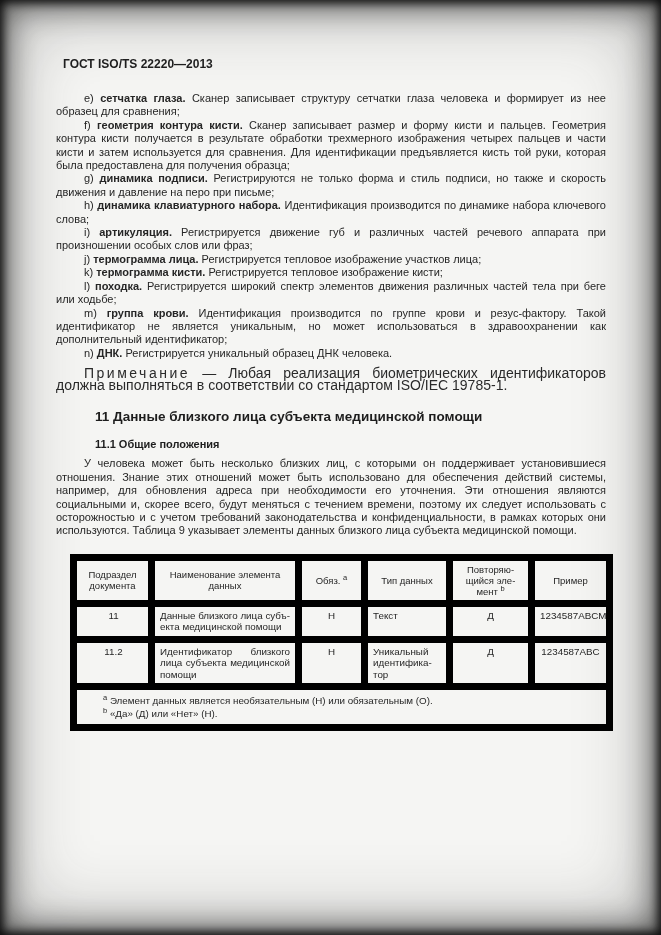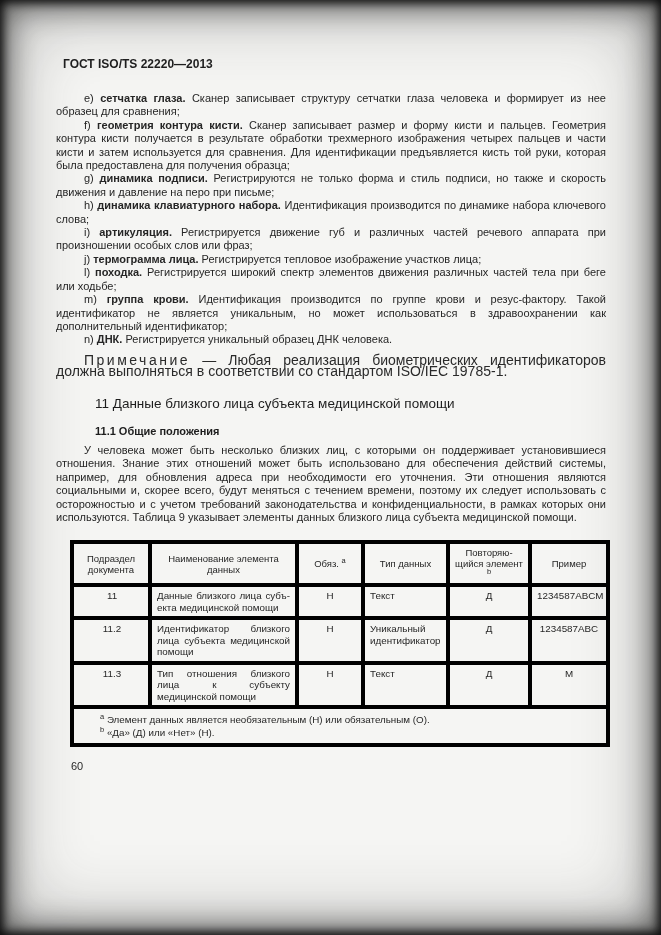--- a/index.html
+++ b/index.html
@@ -11,27 +11,27 @@
       inset 0 0 30px 8px rgba(18,18,18,0.60),
       inset 0 0 70px 16px rgba(40,40,40,0.28);}
   .content{position:absolute;left:56px;top:0;width:550px;}
   .running-header{margin:57px 0 0 7px;font-size:12px;font-weight:bold;line-height:14px;color:#1f1f1f;}
   .body-text{margin-top:21px;}
   p{margin:0;}
   .li,.para{font-size:11px;line-height:13.4px;text-align:justify;text-indent:28px;color:#262626;}
   .li b{font-weight:bold;}
   .note{margin-top:8px;font-size:14px;line-height:11.6px;text-align:justify;text-indent:28px;color:#2a2a2a;}
   .spaced{letter-spacing:2.5px;}
-  .sec-heading{margin:18px 0 12px 39px;font-size:13.5px;line-height:16px;font-weight:normal;color:#1d1d1d;}
+  .sec-heading{margin:18px 0 12px 39px;font-size:13.5px;line-height:16px;font-weight:bold;color:#1d1d1d;}
   .sub-heading{margin:13px 0 0 39px;font-size:11px;line-height:13px;font-weight:bold;color:#1d1d1d;}
   .sec-para{margin-top:6px;}
   .tbl-caption{margin:8px 0 0 7px;font-size:9.8px;line-height:12px;color:#2a2a2a;}
   table.gost-table{margin:16px 0 0 14px;width:536px;border-collapse:collapse;table-layout:fixed;
     font-size:9.8px;line-height:11.5px;color:#262626;}
-  .gost-table th,.gost-table td{border:4px solid #000000;padding:3px 5px;}
+  .gost-table th,.gost-table td{border:7px solid #000000;padding:3px 5px;}
   .gost-table th{font-weight:normal;font-size:9.5px;line-height:11px;text-align:center;vertical-align:middle;
     border-bottom:3px double #454545;}
   .gost-table td{vertical-align:top;}
   .gost-table sup{font-size:7.5px;line-height:0;}
   tr.r-head{height:41px;}
   tr.r1{height:27px;}
   tr.r2{height:43px;}
   tr.r3{height:39px;}
   tr.r-fn{height:32px;}
   td.c-sub{text-align:center;padding-left:7px;}
@@ -50,20 +50,21 @@
 
     <div class="running-header">ГОСТ ISO/TS 22220—2013</div>
 
     <div class="body-text">
       <p class="li"><span>e)</span> <b>сетчатка глаза.</b> <span>Сканер записывает структуру сетчатки глаза человека и формирует из нее образец для сравнения;</span></p>
       <p class="li"><span>f)</span> <b>геометрия контура кисти.</b> <span>Сканер записывает размер и форму кисти и пальцев. Геометрия контура кисти получается в результате обработки трехмерного изображения четырех пальцев и части кисти и затем используется для сравнения. Для идентификации предъявляется кисть той руки, которая была предоставлена для получения образца;</span></p>
       <p class="li"><span>g)</span> <b>динамика подписи.</b> <span>Регистрируются не только форма и стиль подписи, но также и скорость движения и давление на перо при письме;</span></p>
       <p class="li"><span>h)</span> <b>динамика клавиатурного набора.</b> <span>Идентификация производится по динамике набора ключевого слова;</span></p>
       <p class="li"><span>i)</span> <b>артикуляция.</b> <span>Регистрируется движение губ и различных частей речевого аппарата при произношении особых слов или фраз;</span></p>
       <p class="li"><span>j)</span> <b>термограмма лица.</b> <span>Регистрируется тепловое изображение участков лица;</span></p>
+      <p class="li"><span>k)</span> <b>термограмма кисти.</b> <span>Регистрируется тепловое изображение кисти;</span></p>
       <p class="li"><span>l)</span> <b>походка.</b> <span>Регистрируется широкий спектр элементов движения различных частей тела при беге или ходьбе;</span></p>
       <p class="li"><span>m)</span> <b>группа крови.</b> <span>Идентификация производится по группе крови и резус-фактору. Такой идентификатор не является уникальным, но может использоваться в здравоохранении как дополнительный идентификатор;</span></p>
       <p class="li"><span>n)</span> <b>ДНК.</b> <span>Регистрируется уникальный образец ДНК человека.</span></p>
       <p class="note"><span class="spaced">Примечание</span> <span>—</span> <span>Любая реализация биометрических идентификаторов должна выполняться в соответствии со стандартом ISO/IEC 19785-1.</span></p>
     </div>
 
     <div class="sec-heading">11 Данные близкого лица субъекта медицинской помощи</div>
     <div class="sub-heading">11.1 Общие положения</div>
     <p class="para sec-para">У человека может быть несколько близких лиц, с которыми он поддерживает установившиеся отношения. Знание этих отношений может быть использовано для обеспечения действий системы, например, для обновления адреса при необходимости его уточнения. Эти отношения являются социальными и, скорее всего, будут меняться с течением времени, поэтому их следует использовать с осторожностью и с учетом требований законодательства и конфиденциальности, в рамках которых они используются. Таблица 9 указывает элементы данных близкого лица субъекта медицинской помощи.</p>
 
@@ -97,34 +98,25 @@
           <td class="c-center">1234587ABCM</td>
         </tr>
         <tr class="r2">
           <td class="c-sub">11.2</td>
           <td class="c-name">Идентификатор близкого лица субъекта медицинской помощи</td>
           <td class="c-center">Н</td>
           <td class="c-type">Уникальный идентифика­тор</td>
           <td class="c-center">Д</td>
           <td class="c-center">1234587ABC</td>
         </tr>
-        <tr class="r3">
-          <td class="c-sub">11.3</td>
-          <td class="c-name">Тип отношения близкого лица к субъекту медицинской по­мощи</td>
-          <td class="c-center">Н</td>
-          <td class="c-type">Текст</td>
-          <td class="c-center">Д</td>
-          <td class="c-center">M</td>
-        </tr>
         <tr class="r-fn">
           <td class="footnotes" colspan="6">
             <div class="fn"><sup>a</sup> <span>Элемент данных является необязательным (Н) или обязательным (О).</span></div>
             <div class="fn"><sup>b</sup> <span>«Да» (Д) или «Нет» (Н).</span></div>
           </td>
         </tr>
       </tbody>
     </table>
 
-    <div class="page-number">60</div>
   </div>
 
   <div class="vignette"></div>
 </div>
 
 </body></html>

